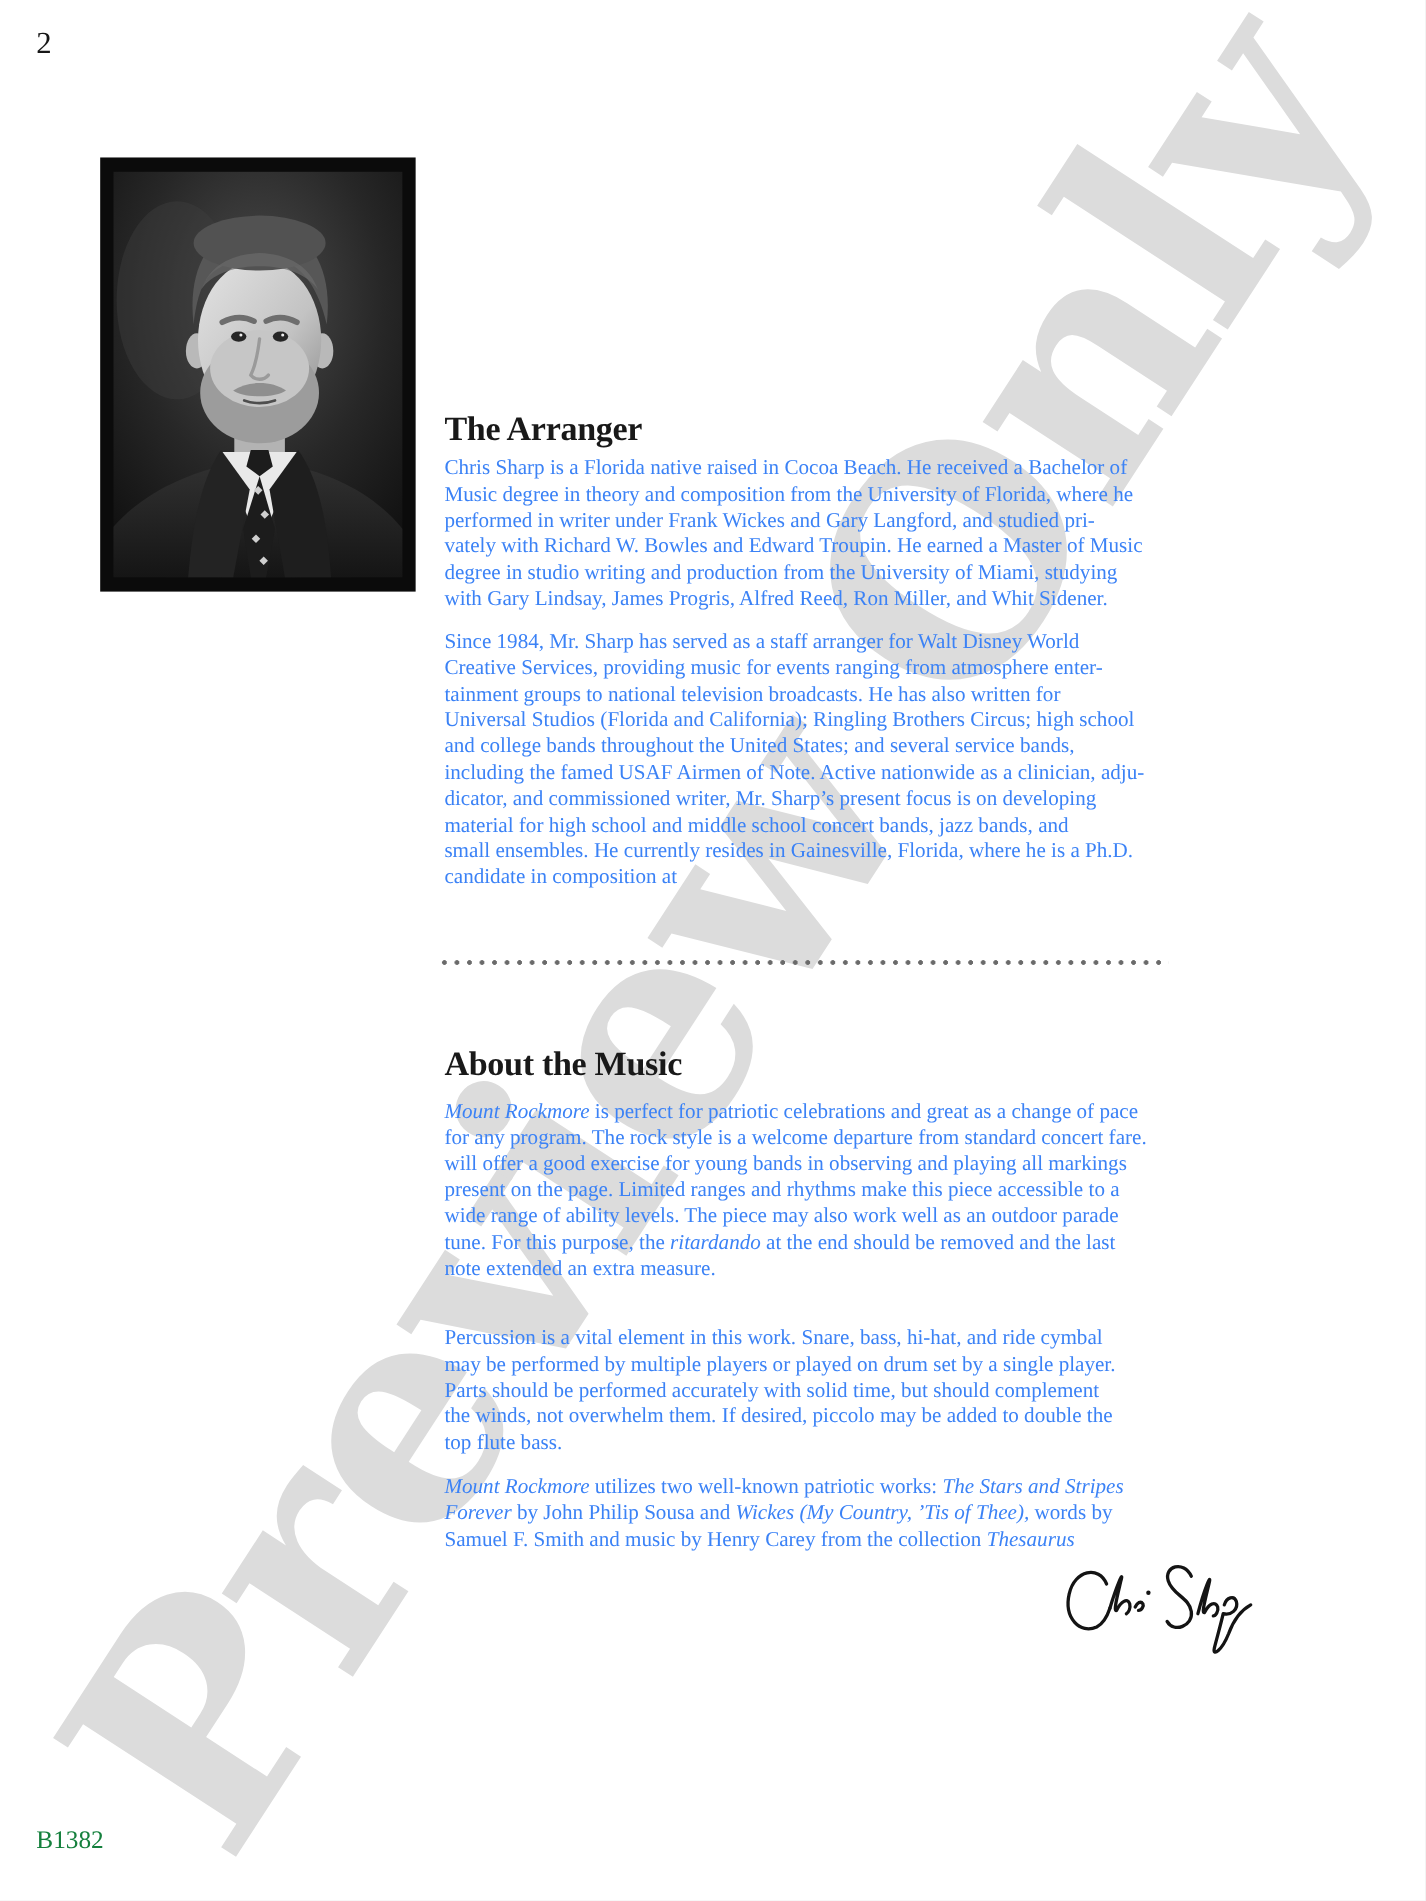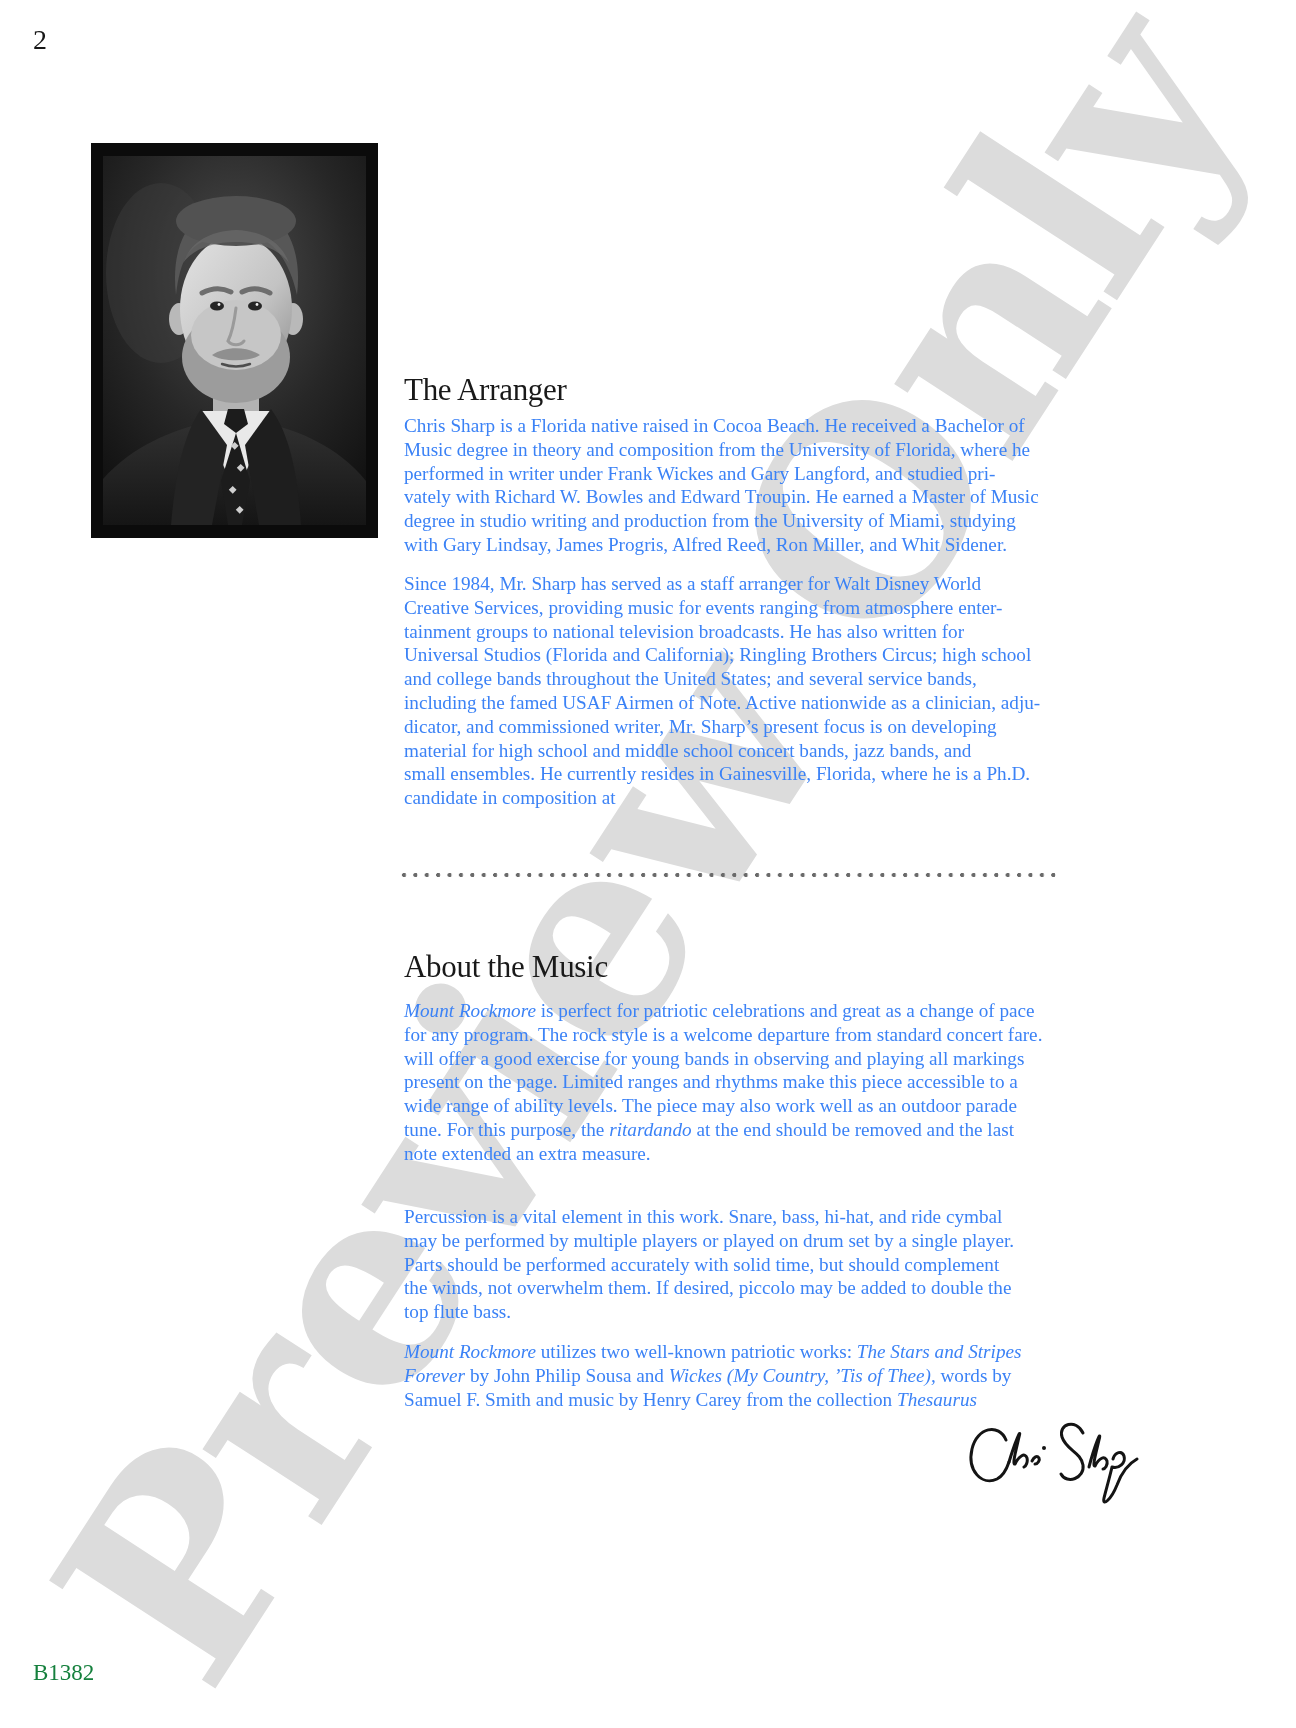--- a/index.html
+++ b/index.html
@@ -36,21 +36,21 @@
     font-size:23px;color:#15803d;
   }
   .photo{
     position:absolute;left:91px;top:143px;
     width:287px;height:395px;
     z-index:2;
   }
   .col{position:absolute;left:404px;width:700px;}
   .heading{
     font-size:31px;
-    font-weight:normal;
+    font-weight:bold;
     color:#191919;
     letter-spacing:-0.3px;
     line-height:1.1;
   }
   .para{font-size:19.2px;color:#3b82f6;}
   .tline{line-height:23.8px;white-space:nowrap;}
   .tline em{font-style:italic;}
   .dotted{
     position:absolute;left:400px;top:871px;
     width:662px;height:8px;

